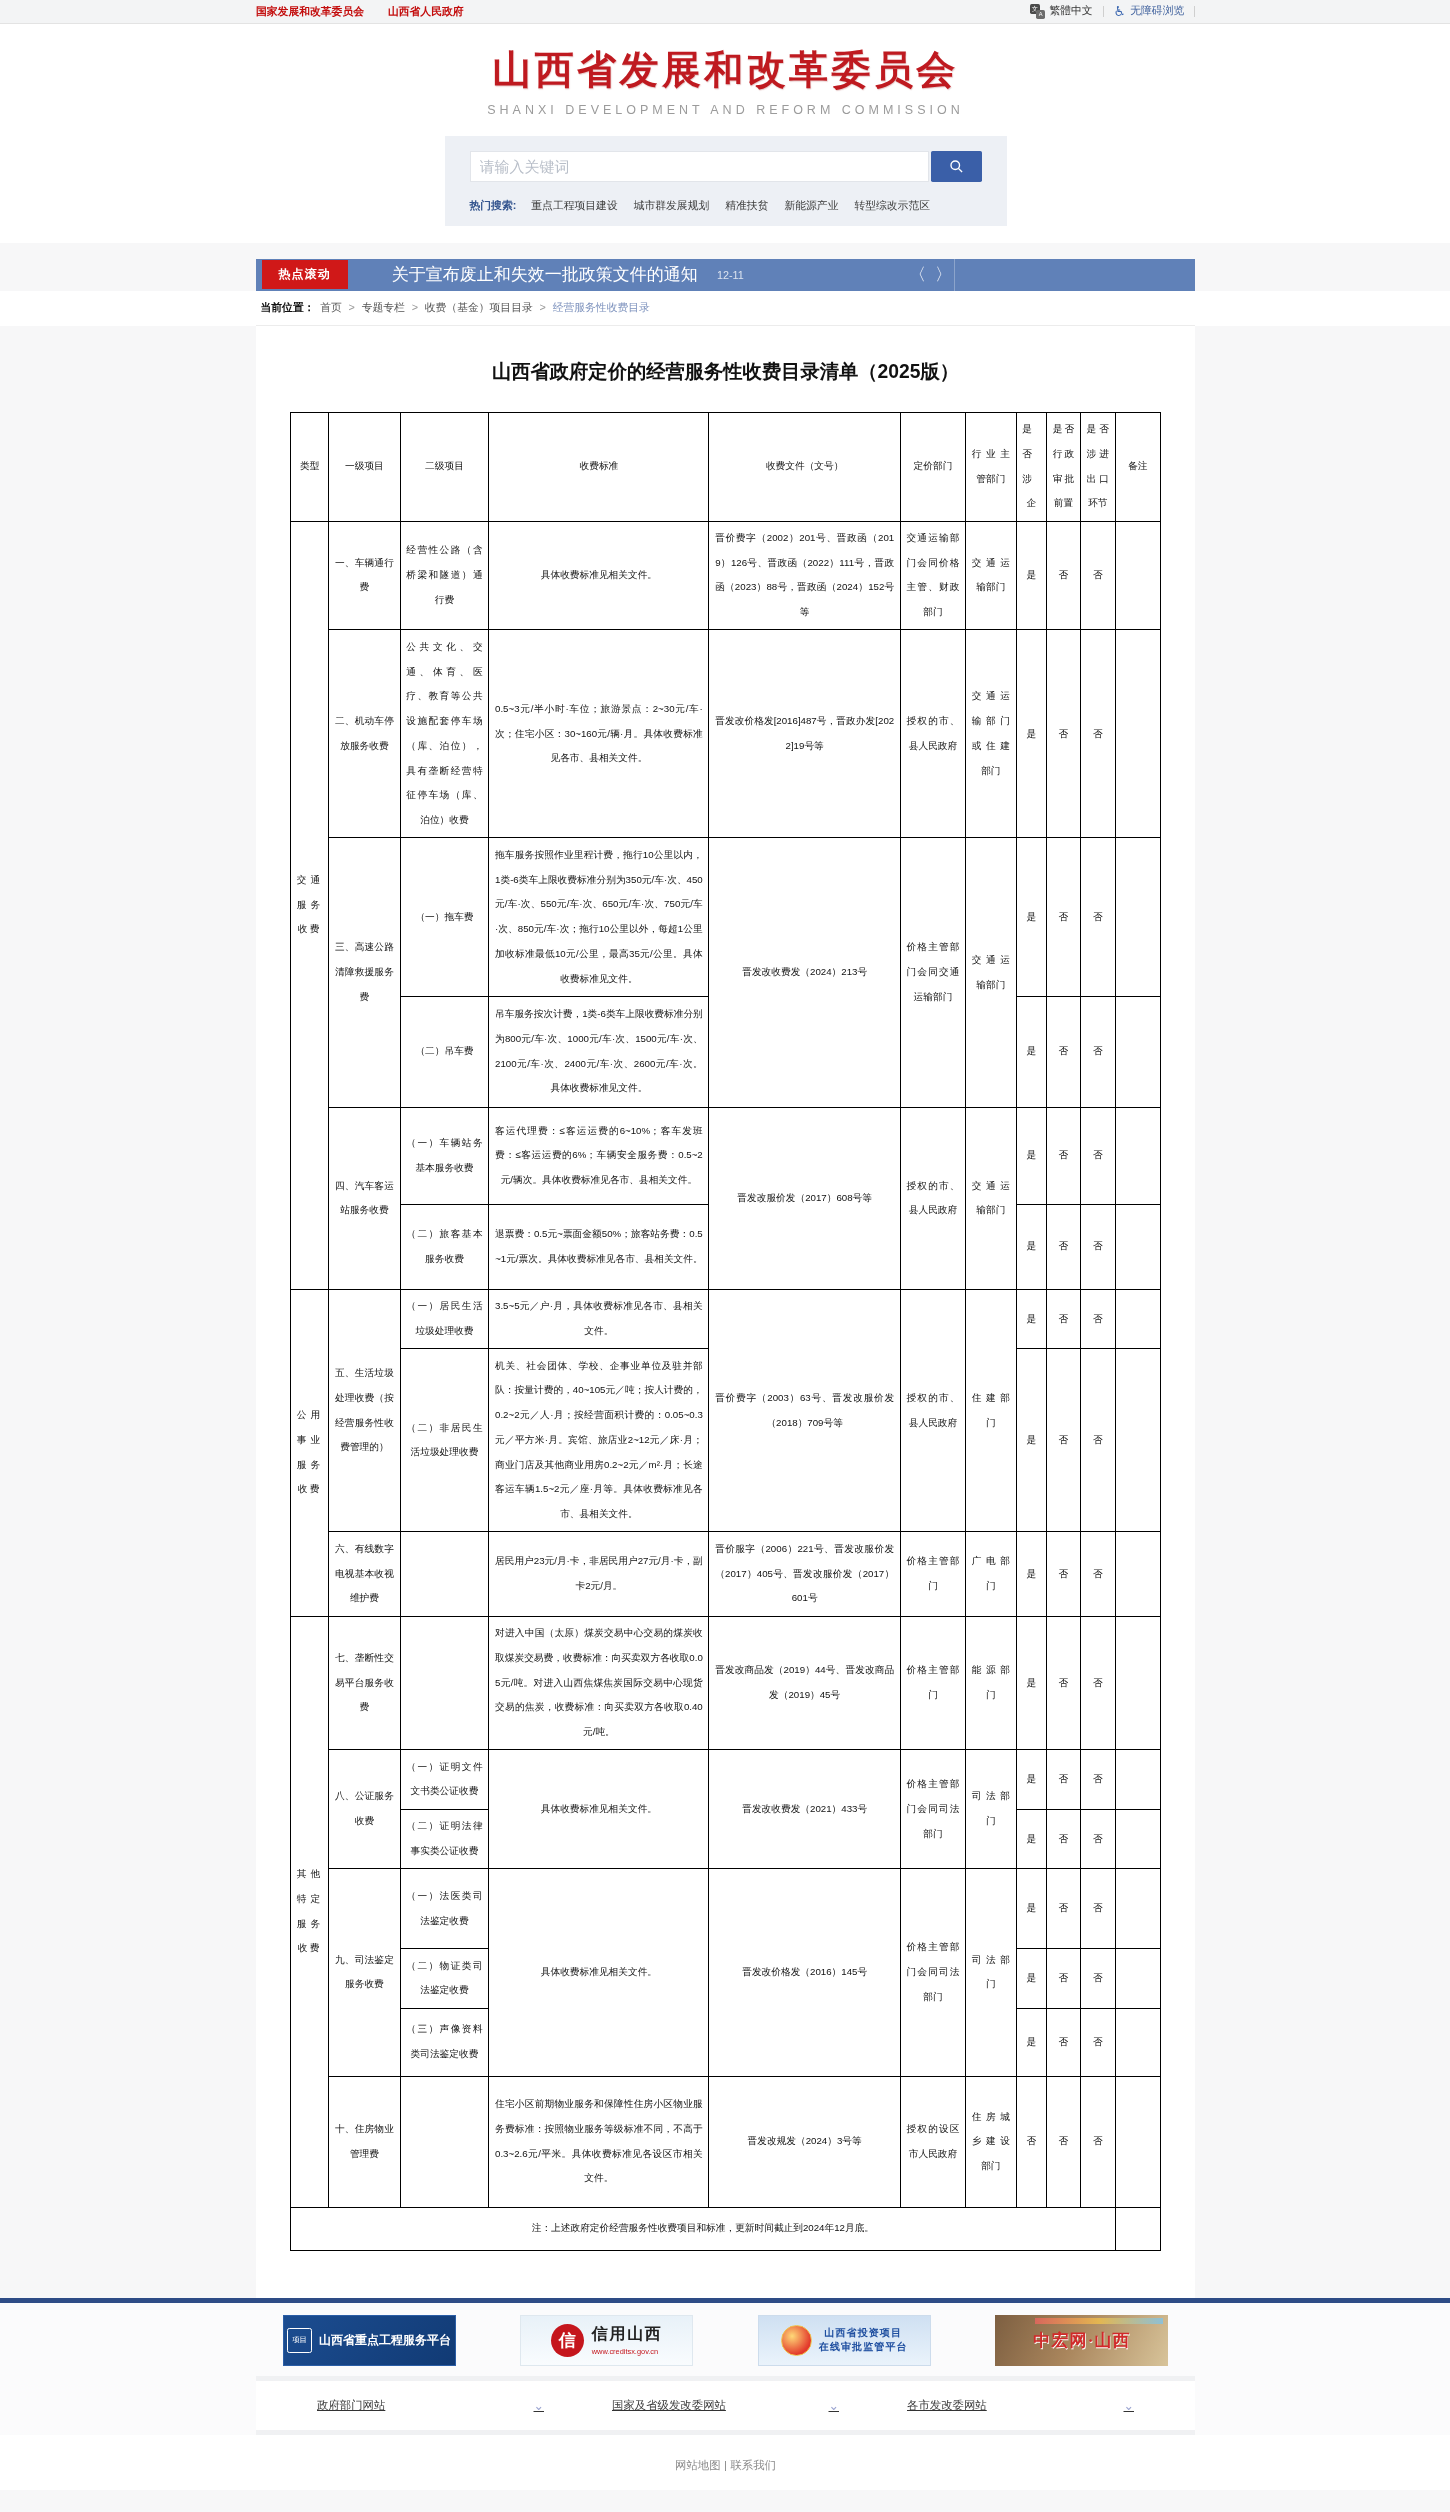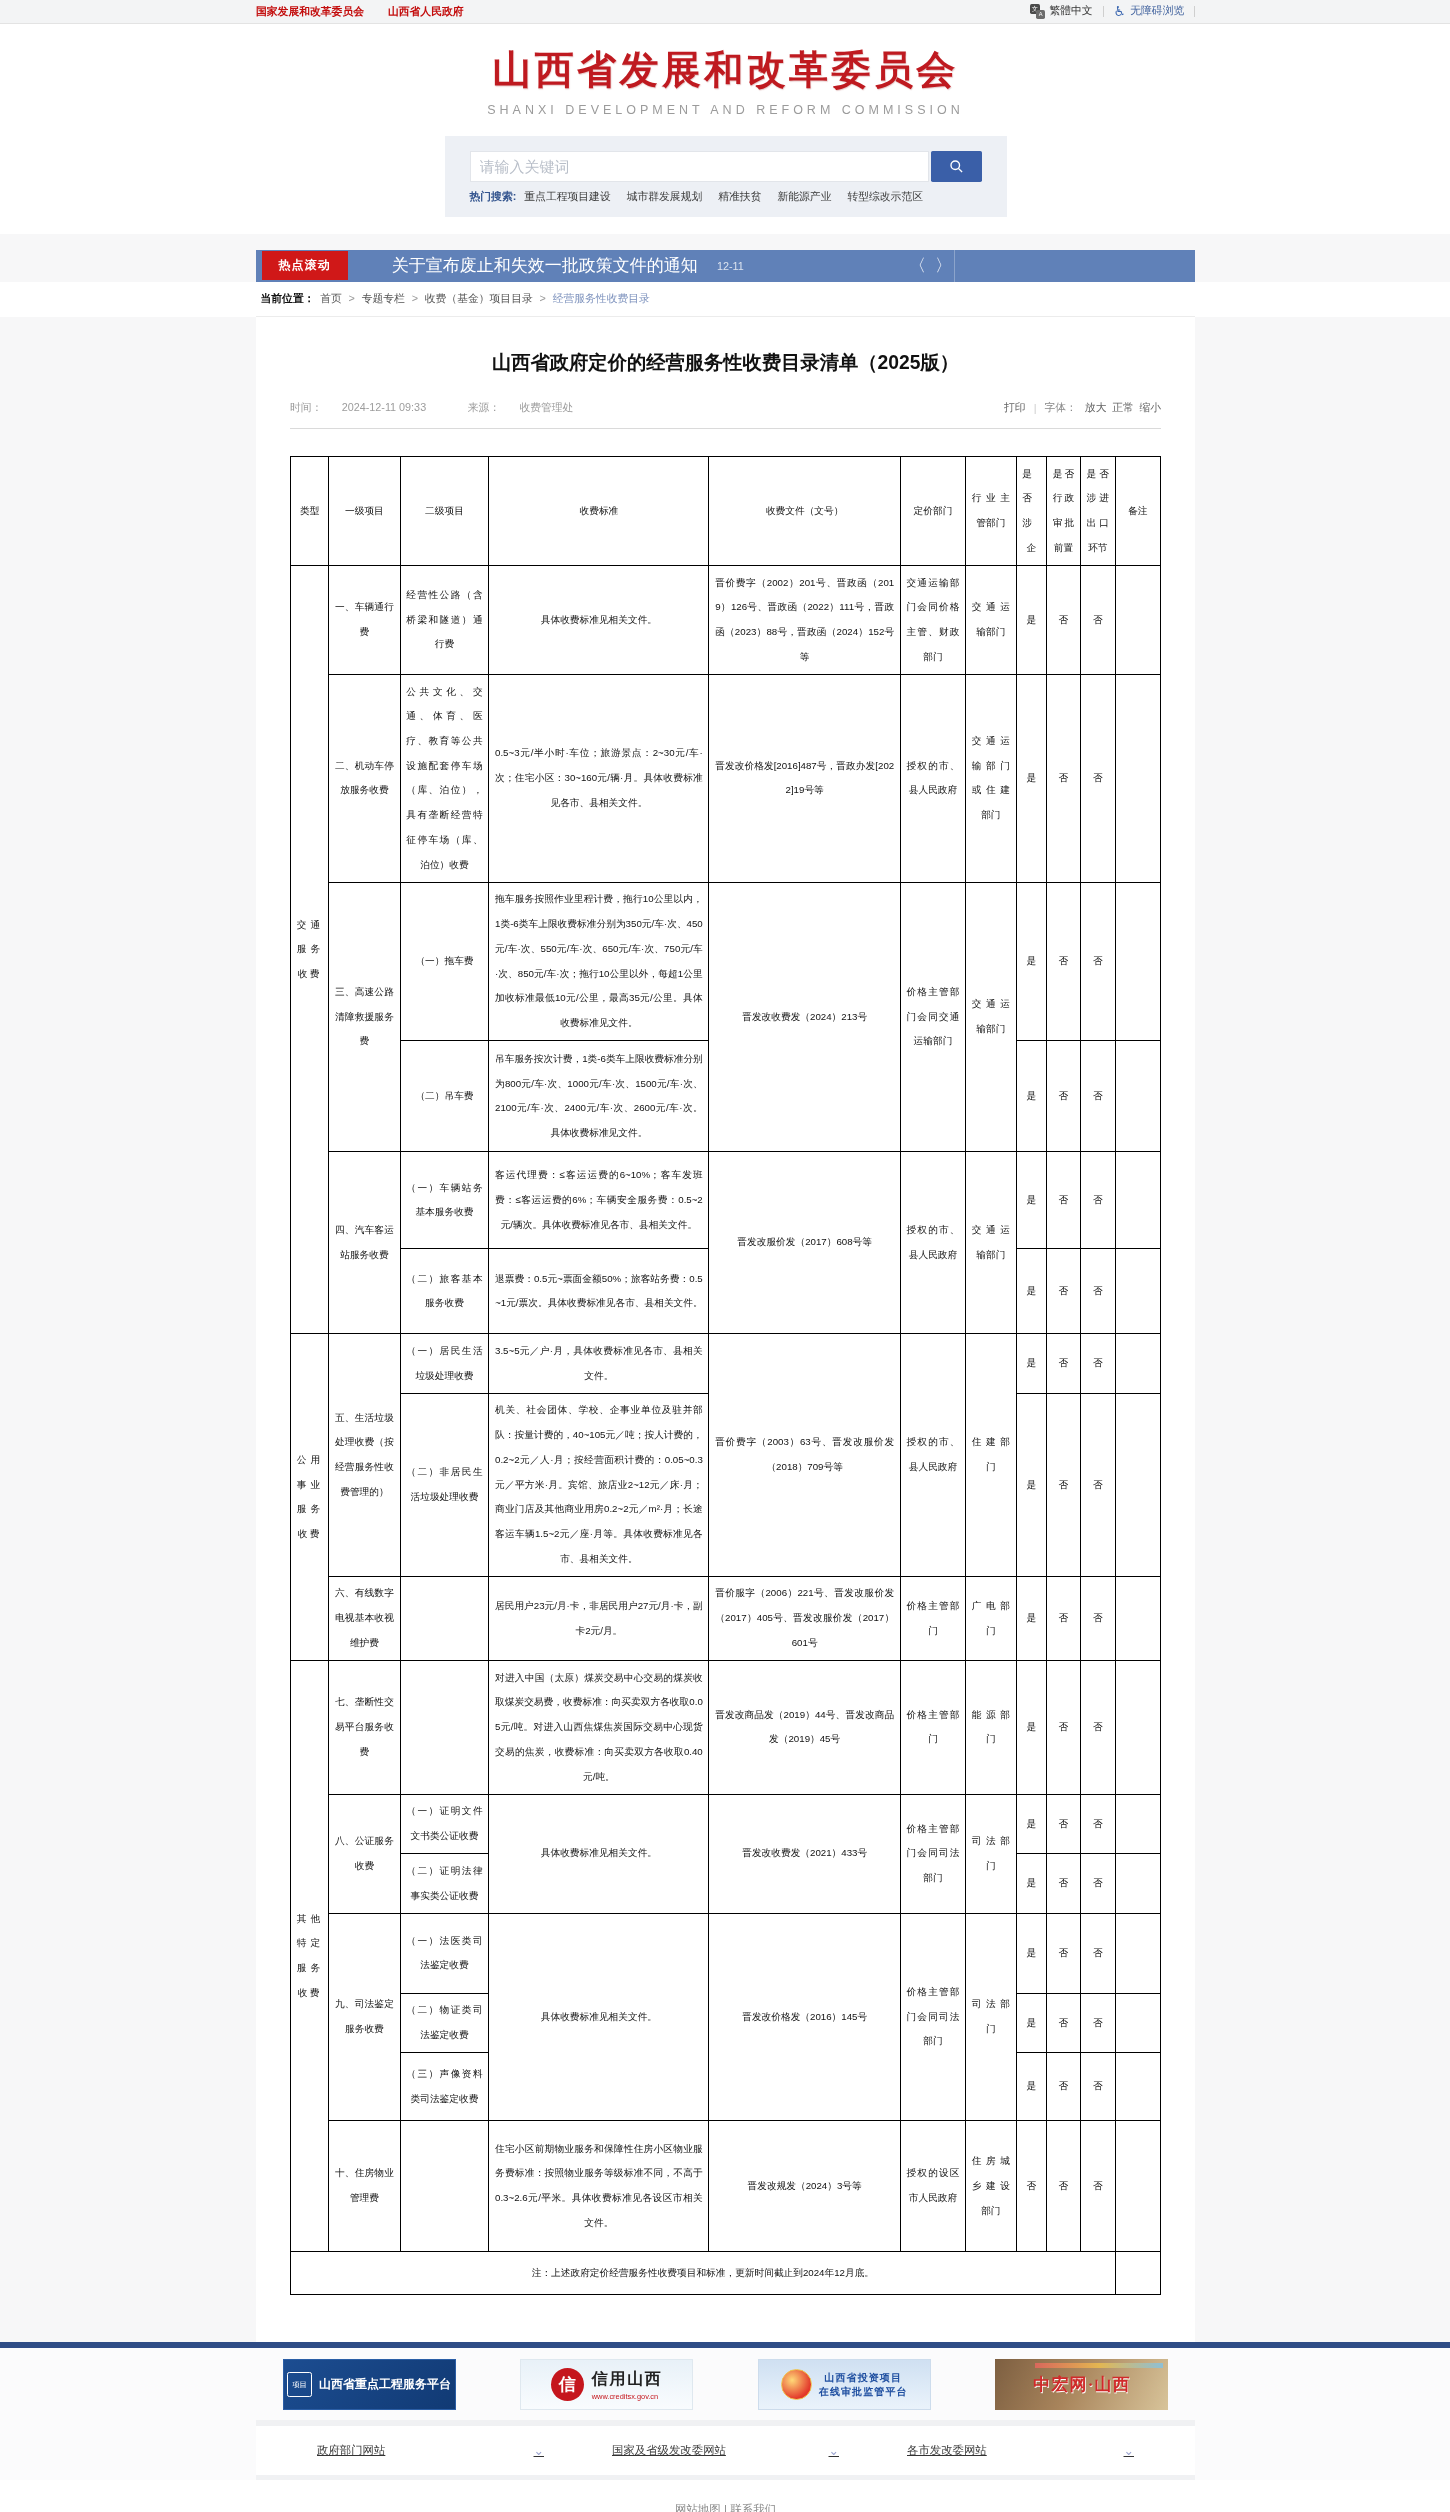--- a/index.html
+++ b/index.html
@@ -30,21 +30,21 @@
   .siteheader { background:#fff; padding:19.3px 0 17px; }
   .logo-cn { text-align:center; font-size:39px; font-weight:bold; color:#bf1a20; letter-spacing:3.4px; text-shadow:0.6px 1.1px 1.1px rgba(150,30,30,.25); font-family:"Liberation Serif","DejaVu Serif",serif; }
   .logo-en { text-align:center; font-size:12.5px; color:#9b9b9b; letter-spacing:4px; margin-top:5.7px; }
 
   
   .searchbox { width:562px; margin:19.3px auto 0; background:#edf0f5; padding:14.8px 25px 12.5px; }
   .search-row { display:flex; }
   .search-row input { flex:1; height:31px; border:0.6px solid #e2e5ea; background:#fff; padding:0 9px; font-size:15px; color:#333; outline:none; }
   .search-row input::placeholder { color:#b9bfc9; }
   .search-btn { width:51px; height:31px; background:#3a5fa8; border:none; cursor:pointer; display:flex; align-items:center; justify-content:center; border-radius:1.7px; margin-left:1.1px; }
-  .hotrow { display:flex; align-items:center; margin-top:8px; font-size:10.8px; flex-wrap:wrap; }
+  .hotrow { display:flex; align-items:center; margin-top:17px; font-size:10.8px; flex-wrap:wrap;gap:7px; }
   .hotrow .hotlabel { color:#33548e; font-weight:bold; margin-right:8px; }
   .hotrow a { color:#3c3c3c; text-decoration:none; margin-right:16px; }
 
   
   .ticker-wrap { margin-top:16px; }
   .ticker { height:32px; background:#6081b8; display:flex; align-items:center; position:relative; }
   .ticker-label { width:86px; height:29.5px; margin-left:5.7px; background:#d01818; color:#fff; font-size:12px; font-weight:bold; display:flex; align-items:center; justify-content:center; letter-spacing:1.1px; }
   .ticker-title { color:#fff; font-size:17px; margin-left:44px; text-decoration:none; }
   .ticker-date { color:rgba(255,255,255,.78); font-size:10.8px; margin-left:19.3px; }
   .ticker-arrows { position:absolute; left:653px; display:flex; gap:9px; }
@@ -176,32 +176,20 @@
     <div class="crumb">
       <span class="lbl">当前位置：</span>
       <span id="crumb-items"><a href="#">首页</a><span class="sep">&gt;</span><a href="#">专题专栏</a><span class="sep">&gt;</span><a href="#">收费（基金）项目目录</a><span class="sep">&gt;</span><span class="current">经营服务性收费目录</span></span>
     </div>
   </div>
 </div>
 
 <div class="content">
   <div class="article">
     <div class="art-title">山西省政府定价的经营服务性收费目录清单（2025版）</div>
-    <div class="art-meta">
-      <div class="left">
-        <span><span>时间：</span><span>2024-12-11 09:33</span></span>
-        <span><span>来源：</span><span>收费管理处</span></span>
-      </div>
-      <div class="right">
-        <a href="#">打印</a>
-        <span class="vbar">|</span>
-        <span>字体：</span>
-        <span id="font-options"><a href="#" style="margin-left: 0px;">放大</a><a href="#" style="margin-left: 5.7px;">正常</a><a href="#" style="margin-left: 5.7px;">缩小</a></span>
-      </div>
-    </div>
 
     <table class="fee" id="fee-table">
       <colgroup>
         <col style="width:4.4%">
           <col style="width:8.2%">
           <col style="width:10.2%">
         <col style="width:25.3%">
           <col style="width:22%">
           <col style="width:7.5%">
         <col style="width:5.8%">

